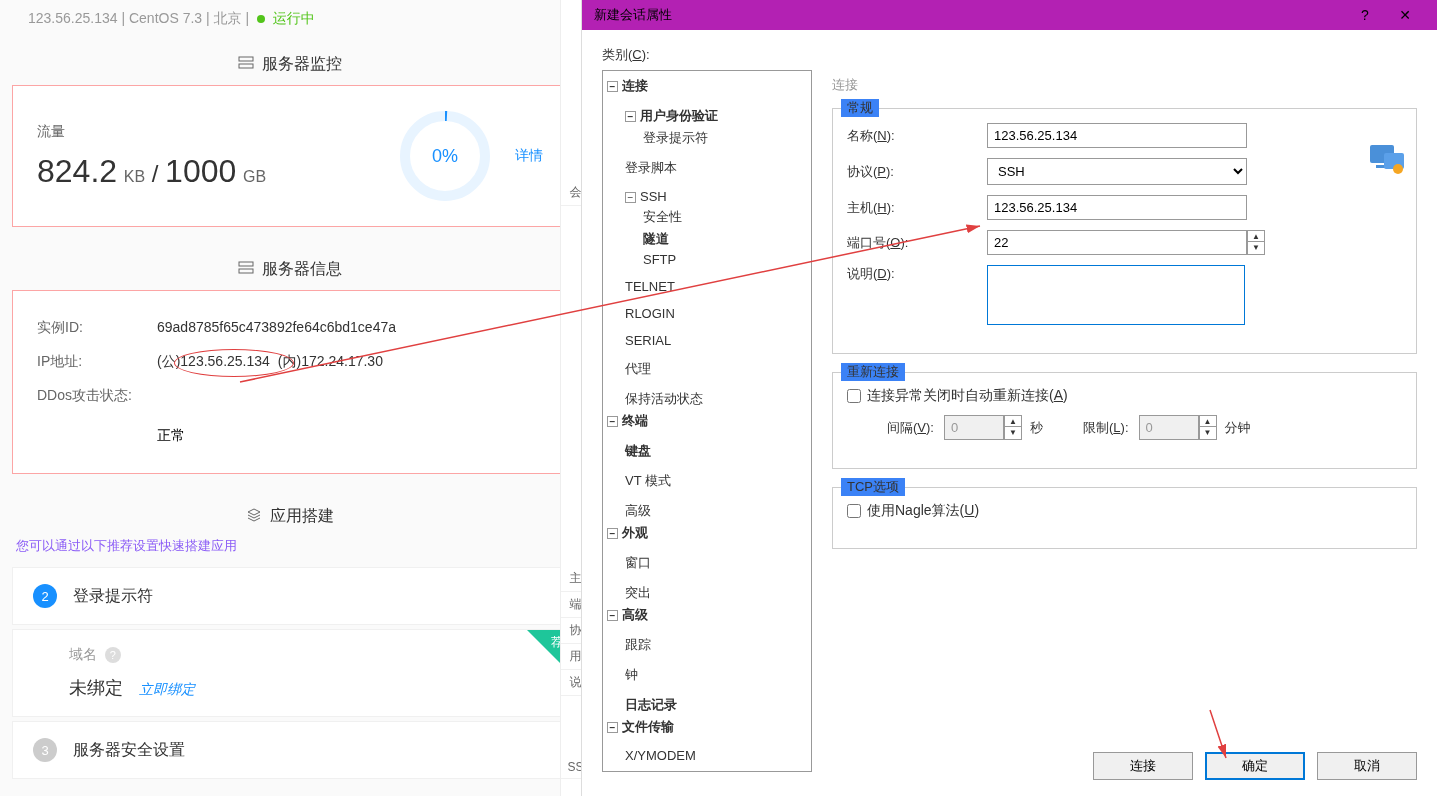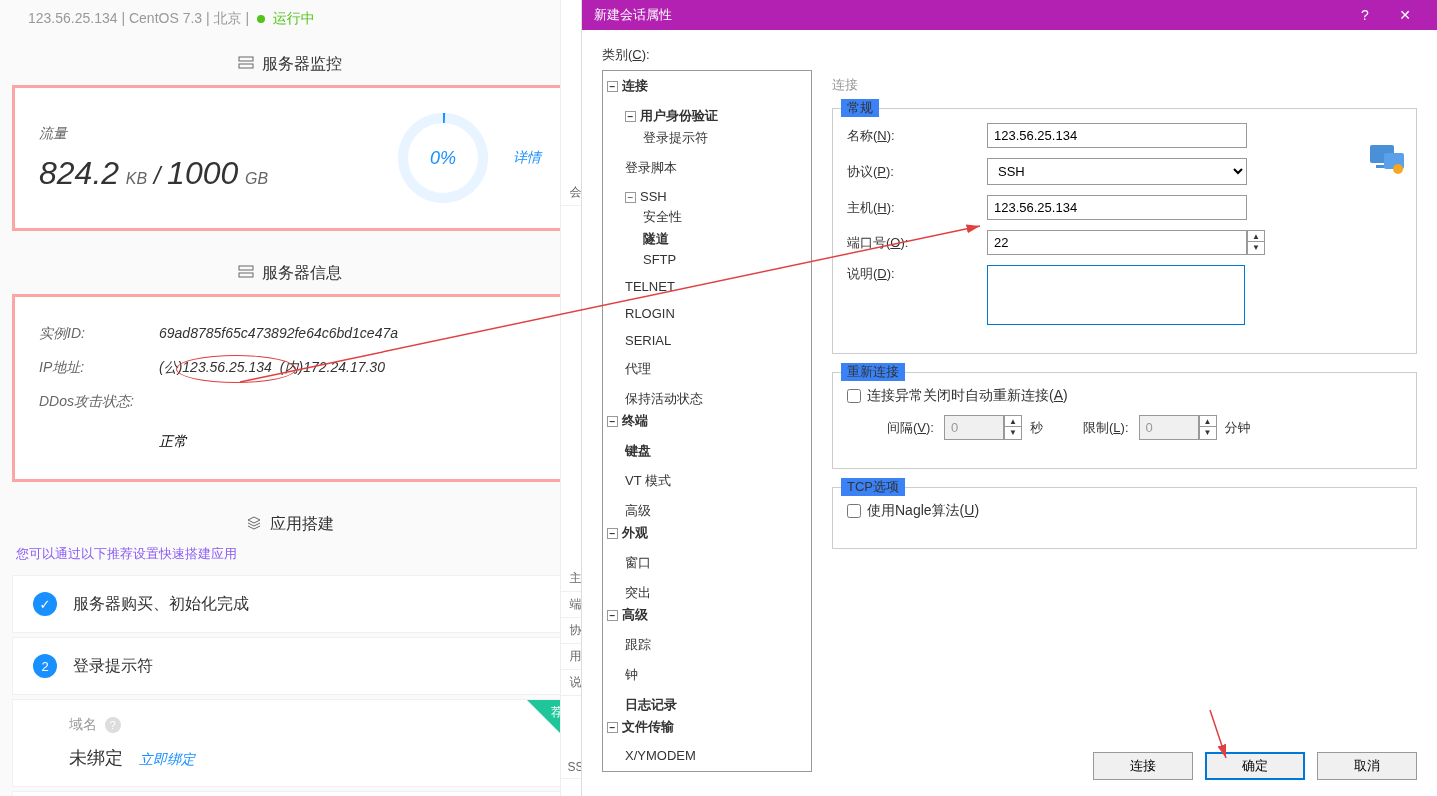--- a/index.html
+++ b/index.html
@@ -7,21 +7,21 @@
 
     
     .left-panel { position: absolute; left: 0; top: 0; width: 580px; height: 796px; background: #fafafa; }
     .server-header { padding: 10px 28px; color: #999; font-size: 14px; }
     .server-header .status-dot { display: inline-block; width: 8px; height: 8px; border-radius: 50%; background: #52c41a; margin: 0 4px; }
     .server-header .running { color: #52c41a; }
 
     .section-title { padding: 16px 16px 10px; font-size: 16px; font-weight: 500; color: #333; display: flex; align-items: center; justify-content: center; }
     .section-title .icon { margin-right: 8px; color: #666; }
 
-    .card { margin: 0 12px 16px; background: #fff; border: 3px solid #fca5a5; padding: 20px 24px; font-style: italic; }
+    .card { margin: 0 12px 16px; background: #fff; border: 1px solid #fca5a5; padding: 20px 24px; }
     .traffic-card { display: flex; align-items: center; justify-content: space-between; }
     .traffic-left { flex: 1; }
     .traffic-label { color: #666; font-size: 14px; margin-bottom: 12px; }
     .traffic-value { font-size: 24px; }
     .traffic-value .big { font-size: 32px; font-weight: 400; }
     .traffic-value .unit { font-size: 16px; color: #666; }
     .progress-ring { width: 100px; height: 100px; position: relative; }
     .progress-ring svg { width: 100%; height: 100%; }
     .progress-ring .pct { position: absolute; top: 50%; left: 50%; transform: translate(-50%, -50%); color: #1890ff; font-size: 18px; font-weight: 500; }
     .detail-link { color: #1890ff; font-size: 14px; cursor: pointer; margin-left: 20px; }
@@ -46,21 +46,21 @@
     .domain-box { margin: 0 12px 4px; background: #fff; border: 1px solid #f0f0f0; padding: 16px 56px; position: relative; }
     .domain-box .domain-label { color: #999; font-size: 14px; margin-bottom: 12px; }
     .domain-box .unbound { font-size: 18px; }
     .domain-box .bind-link { color: #1890ff; margin-left: 12px; font-size: 14px; cursor: pointer; font-style: italic; }
     .corner-badge { position: absolute; top: 0; right: 0; width: 0; height: 0; border-left: 40px solid transparent; border-top: 40px solid #1ec69a; }
     .corner-badge-text { position: absolute; top: 4px; right: 4px; color: #fff; font-size: 12px; transform: rotate(0deg); }
     .help-icon { display: inline-block; width: 16px; height: 16px; border-radius: 50%; background: #ddd; color: #fff; text-align: center; line-height: 16px; font-size: 11px; margin-left: 4px; }
 
     
     .dialog { position: absolute; left: 581px; top: 0; width: 856px; height: 796px; background: #fff; border-left: 1px solid #ddd; }
-    .dialog-titlebar { height: 30px; background: #b321b3; display: flex; align-items: center; padding: 10px 12px; color: #ffffff; font-size: 13px; }
+    .dialog-titlebar { height: 30px; background: #b321b3; display: flex; align-items: center; padding: 10px 12px; color: #000000; font-size: 13px; }
     .dialog-titlebar .title-text { flex: 1; }
     .dialog-titlebar .win-btn { width: 40px; text-align: center; cursor: pointer; font-size: 14px; }
 
     .dialog-body { padding: 16px 20px; height: calc(100% - 30px); position: relative; }
     .category-label { font-size: 13px; margin-bottom: 6px; }
     .category-label u { text-decoration: underline; }
 
     .tree-panel { position: absolute; left: 20px; top: 40px; width: 210px; height: 702px; border: 1px solid #999; background: #fff; padding: 4px; overflow: auto; font-size: 13px; }
     .tree-item { padding: 2px 0 2px 0; white-space: nowrap; }
     .tree-item .expander { display: inline-block; width: 11px; height: 11px; border: 1px solid #999; text-align: center; line-height: 9px; font-size: 10px; margin-right: 4px; background: #fff; cursor: pointer; }
@@ -180,24 +180,20 @@
   <div class="section-title">
     <span class="icon">
       <svg width="16" height="16" viewBox="0 0 16 16">
           <path d="M8 2l6 3-6 3-6-3z M2 8l6 3 6-3 M2 11l6 3 6-3" fill="none" stroke="#666"></path>
         </svg>
     </span>
     <span>应用搭建</span>
   </div>
   <div class="hint-text">您可以通过以下推荐设置快速搭建应用</div>
 
-  <div class="step-row">
-    <span class="step-num done checkmark"></span>
-    <span class="step-label">服务器购买、初始化完成</span>
-  </div>
   <div class="step-row">
     <span class="step-num active">2</span>
     <span class="step-label">登录提示符</span>
   </div>
   <div class="domain-box">
     <div class="corner-badge"></div>
     <div class="corner-badge-text">荐</div>
     <div class="domain-label">
       <span>域名</span>
       <span class="help-icon">?</span>

